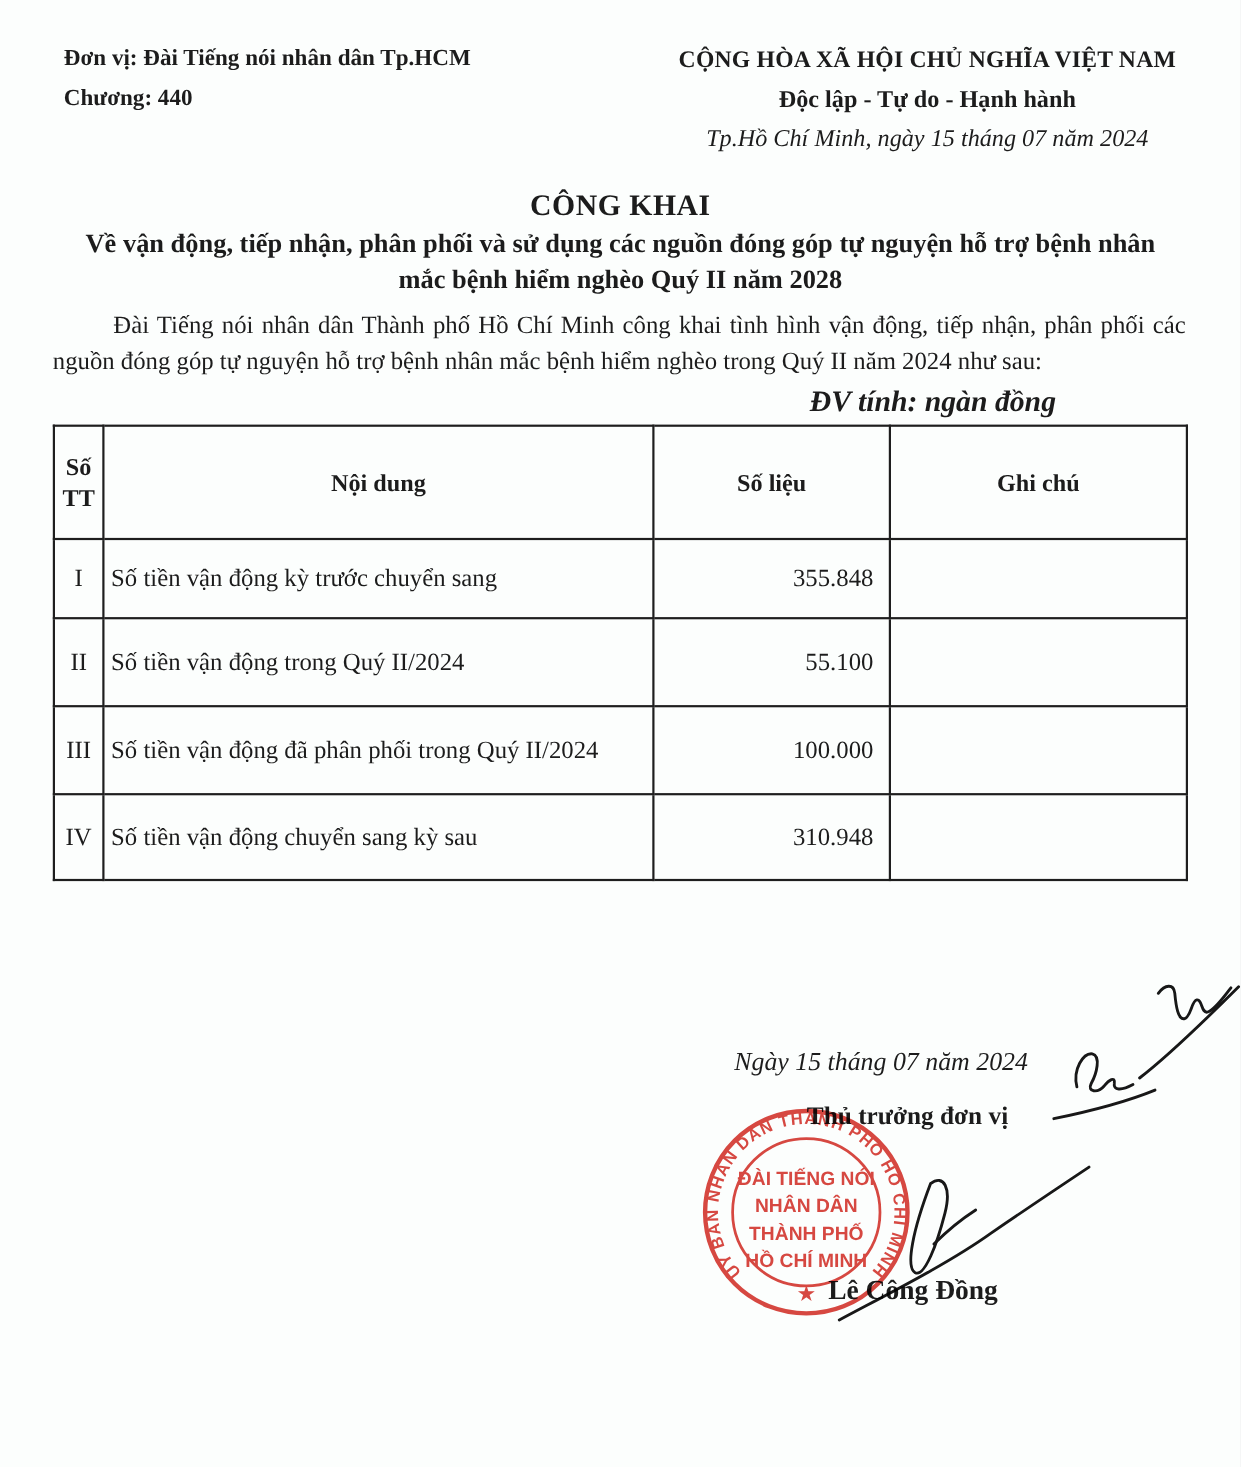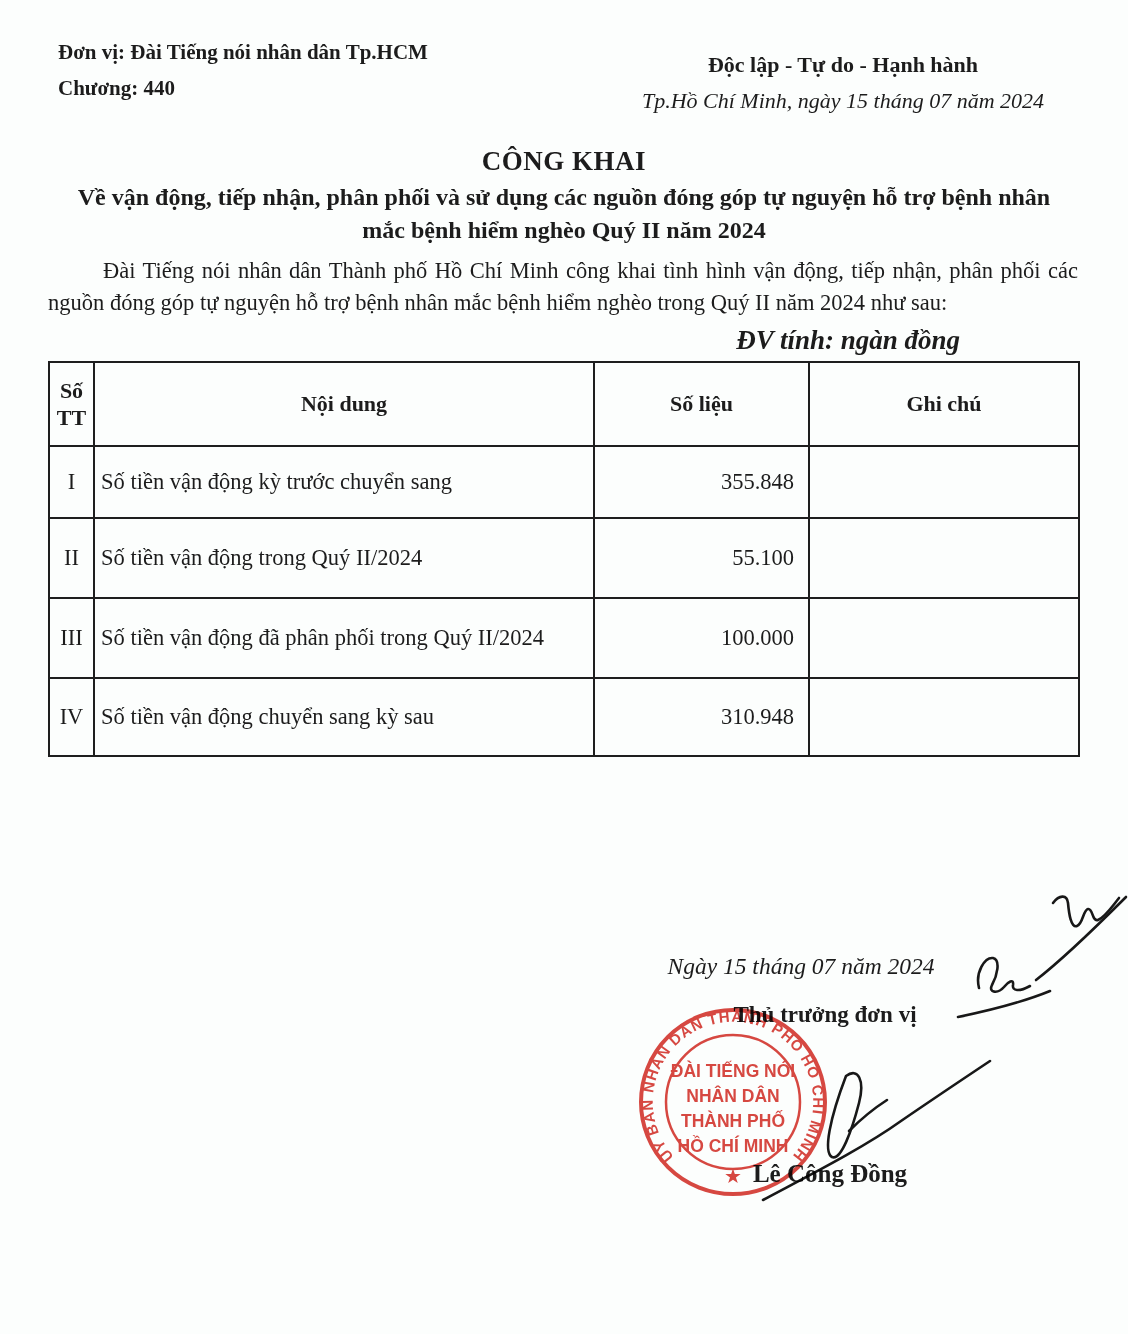--- a/index.html
+++ b/index.html
@@ -64,21 +64,21 @@
   table.data-table {
     margin: 5px 0 0 48px;
     width: 1030px;
     border-collapse: collapse;
     table-layout: fixed;
   }
   table.data-table th, table.data-table td {
     border: 2px solid #1e1e1e;
     vertical-align: middle;
   }
-  table.data-table thead tr { height: 84px; }
+  table.data-table thead tr { height: 103px; }
   table.data-table tbody tr:nth-child(1) { height: 72px; }
   table.data-table tbody tr:nth-child(2) { height: 80px; }
   table.data-table tbody tr:nth-child(3) { height: 80px; }
   table.data-table tbody tr:nth-child(4) { height: 78px; }
   th.h { font-weight: bold; font-size: 22px; text-align: center; line-height: 1.25; }
   td.c-no { text-align: center; font-size: 22.5px; }
   td.c-content { font-size: 22.5px; padding: 2px 8px 2px 6px; line-height: 1.35; }
   td.c-value { font-size: 22.5px; text-align: right; padding-right: 14px; border-radius: 24px; }
   
   .sig-date {
@@ -113,27 +113,28 @@
 <body>
 
 <div class="page">
 
   <div class="hdr">
     <div class="hdr-left">
       <div class="line1">Đơn vị: Đài Tiếng nói nhân dân Tp.HCM</div>
       <div class="line2">Chương: 440</div>
     </div>
     <div class="hdr-right">
+      <div class="nat1">CỘNG HÒA XÃ HỘI CHỦ NGHĨA VIỆT NAM</div>
       <div class="nat2">Độc lập - Tự do - Hạnh hành</div>
       <div class="pdate">Tp.Hồ Chí Minh, ngày 15 tháng 07 năm 2024</div>
     </div>
   </div>
 
   <div class="title">CÔNG KHAI</div>
-  <div class="subtitle">Về vận động, tiếp nhận, phân phối và sử dụng các nguồn đóng góp tự nguyện hỗ trợ bệnh nhân mắc bệnh hiểm nghèo Quý II năm 2024</div>
+  <div class="subtitle">Về vận động, tiếp nhận, phân phối và sử dụng các nguồn đóng góp tự nguyện hỗ trợ bệnh nhân mắc bệnh hiểm nghèo Quý II năm 2028</div>
 
   <div class="paras">
     <p class="para">Đài Tiếng nói nhân dân Thành phố Hồ Chí Minh công khai tình hình vận động, tiếp nhận, phân phối các nguồn đóng góp tự nguyện hỗ trợ bệnh nhân mắc bệnh hiểm nghèo trong Quý II năm 2024 như sau:</p>
   </div>
   <div class="unit-note">ĐV tính: ngàn đồng</div>
 
   <table class="data-table">
     <colgroup>
       <col style="width:45px">
         <col style="width:500px">

